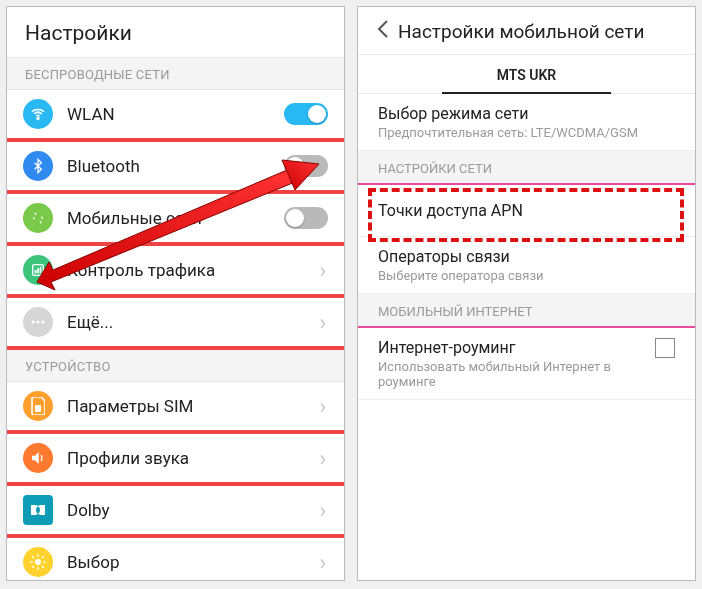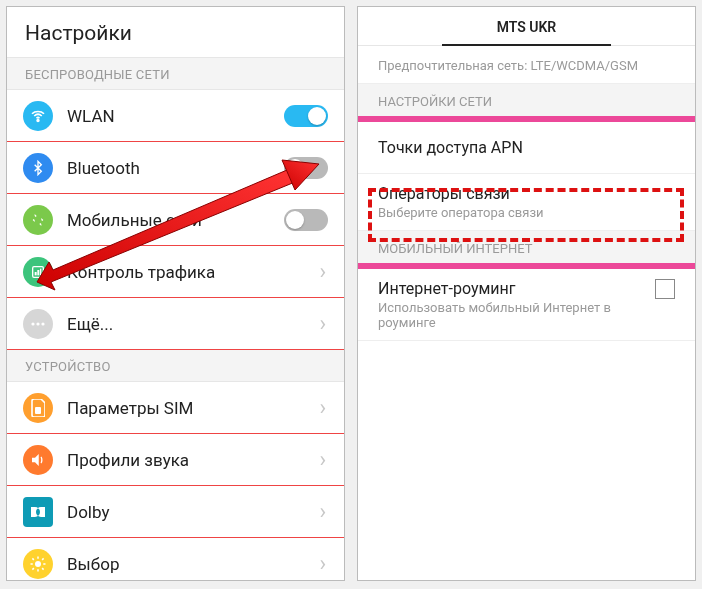--- a/index.html
+++ b/index.html
@@ -34,21 +34,21 @@
     color: #999;
     font-size: 13px;
     padding: 9px 18px 7px;
     border-bottom: 1px solid #e6e6e6;
     letter-spacing: 0.2px;
   }
   .row {
     display: flex;
     align-items: center;
     padding: 10px 16px;
-    border-bottom: 1px solid #ef4444;
+    border-bottom: 4px solid #ef4444;
     min-height: 52px;
     background: #fff;
   }
   .icon-circle {
     width: 30px; height: 30px;
     border-radius: 50%;
     display: flex; align-items: center; justify-content: center;
     margin-right: 14px;
     flex: 0 0 30px;
   }
@@ -120,21 +120,21 @@
   .row2 {
     padding: 10px 20px;
     border-bottom: 1px solid #eee;
   }
   .row2-title { font-size: 16px; color: #222; }
   .sect2 {
     background: #f4f4f4;
     color: #9a9a9a;
     font-size: 13px;
     padding: 10px 20px 7px;
-    border-bottom: 6px solid #ec4899;
+    border-bottom: 2px solid #ec4899;
   }
   .apn-highlight {
     position: absolute;
     border: 4px dashed #d11;
     pointer-events: none;
   }
   .checkbox {
     width: 20px; height: 20px;
     border: 1.5px solid #888;
     flex: 0 0 20px;
@@ -296,26 +296,35 @@
         <stop offset="0" stop-color="#c00"></stop>
           <stop offset="1" stop-color="#f33"></stop>
       </linearGradient>
     </defs>
     <polygon points="10,140 22,120 26,128 260,28 268,40 24,140 28,148" fill="url(#ag)" stroke="#800" stroke-width="1"></polygon>
     <polygon points="255,18 292,22 268,48" fill="url(#ag)" stroke="#800" stroke-width="1"></polygon>
   </svg>
 </div>
 
 <div class="panel">
+  <div class="header-bar">
+    <div class="back-chev">
+      <svg width="14" height="20" viewBox="0 0 14 20" fill="none" stroke="#555" stroke-width="2">
+          <path d="M11 2 3 10l8 8"></path>
+        </svg>
+    </div>
+    <div class="header-title">Настройки мобильной сети</div>
+  </div>
 
   <div class="tabs">
     <div class="tab active">MTS UKR</div>
   </div>
 
   <div class="row2">
+    <div class="row2-title">Выбор режима сети</div>
     <div class="sub">Предпочтительная сеть: LTE/WCDMA/GSM</div>
   </div>
 
   <div class="sect2">НАСТРОЙКИ СЕТИ</div>
 
   <div class="row2" style="padding-top:16px;padding-bottom:16px;">
     <div class="row2-title">Точки доступа APN</div>
   </div>
 
   <div class="row2">

